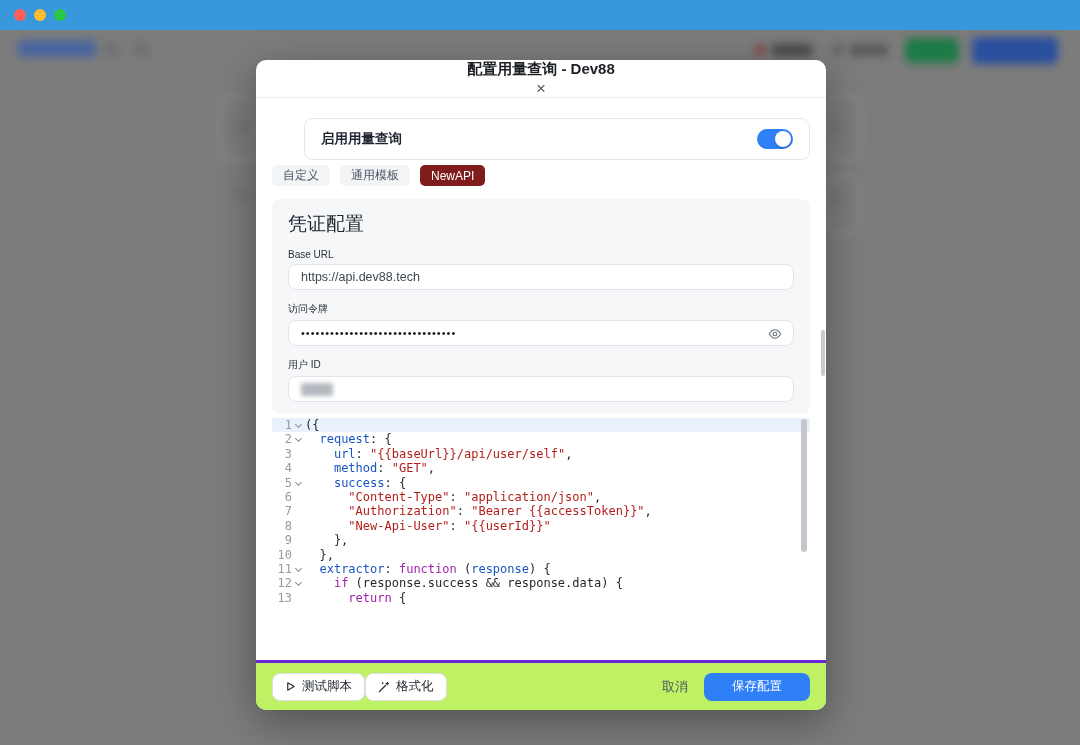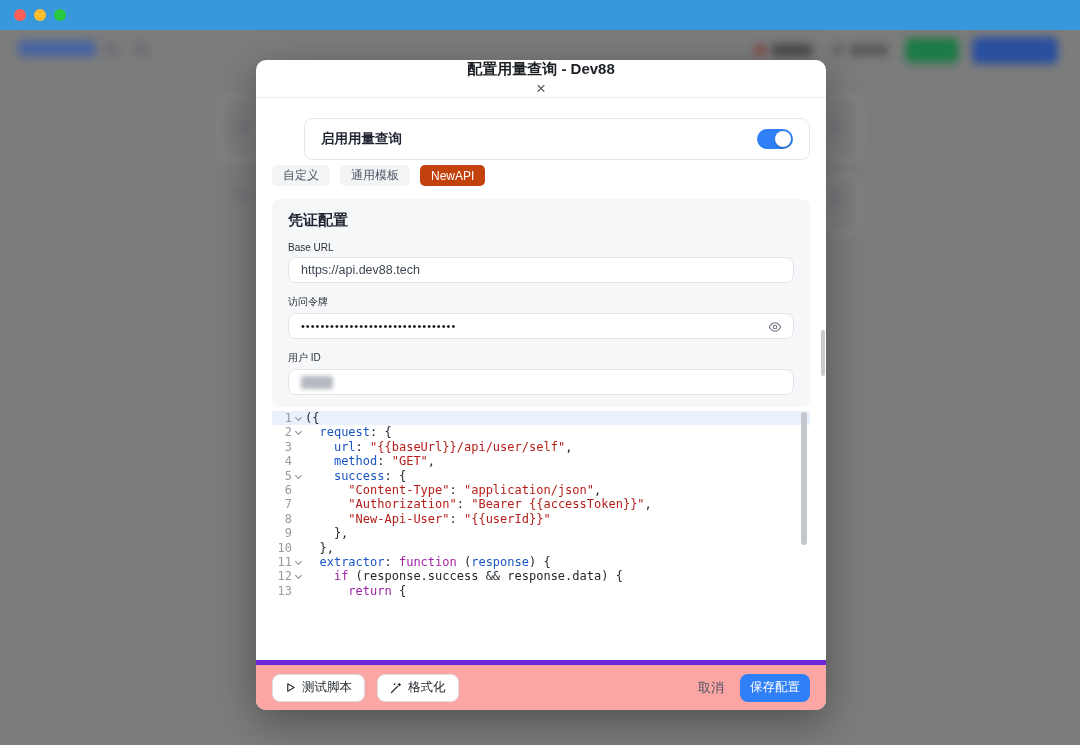--- a/index.html
+++ b/index.html
@@ -40,25 +40,25 @@
   .switch { width:36px; height:20px; border-radius:10px; background:#2f7ff7; position:relative; }
   .switch .knob { position:absolute; right:2px; top:2px; width:16px; height:16px;
     border-radius:50%; background:#fff; box-shadow:0 1px 2px rgba(0,0,0,.25); }
 
   .sec-label { font-size:13px; font-weight:600; color:#1f2430; }
   .preset-label { margin-top:16px; }
   .preset-row { display:flex; gap:10px; margin-top:5px; }
   .chip { height:21px; padding:0 11px; border:none; border-radius:5px; font-size:12px;
     background:#f3f4f6; color:#4b5563; display:flex; align-items:center; cursor:pointer;
     font-family:"Liberation Sans", sans-serif; }
-  .chip.active { background:#c2410c; color:#fff; }
+  .chip.active { background:#7f1d1d; color:#fff; }
 
   
   .cred-card { margin-top:13px; background:#f6f7f9; border-radius:8px; padding:12px 16px 12px; }
-  .cred-title { font-size:15px; font-weight:bold; color:#1f2430; }
+  .cred-title { font-size:19px; font-weight:normal; color:#1f2430; }
   .f-label { margin-top:12px; font-size:10px; color:#2a2f38; }
   .f-input { margin-top:4px; height:26px; background:#fff; border:1px solid #e3e5ea; border-radius:8px;
     display:flex; align-items:center; padding:0 12px; font-size:12.5px; color:#3f4754; position:relative; }
   .f-input .mask { font-size:11px; letter-spacing:1px; color:#14171c; }
   .eye { position:absolute; right:11px; top:6px; width:14px; height:14px; cursor:pointer; }
   .redacted { width:32px; height:13px; background:#a8adb5; border-radius:2px; filter:blur(2px); opacity:.85; }
 
   .script-label { margin-top:14px; }
 
   
@@ -74,29 +74,29 @@
   .tk-d { color:#24292e; } .tk-p { color:#1a56c3; } .tk-s { color:#b41e19; }
   .tk-k { color:#a023aa; }
   .ed-scroll { position:absolute; right:3px; top:1px; width:6px; height:133px;
     border-radius:3px; background:#c4c7cc; }
 
   
   .m-scrollthumb { position:absolute; right:1px; top:270px; width:4px; height:46px;
     border-radius:2px; background:#c7cacd; }
 
   
-  .m-foot { position:absolute; left:0; right:0; bottom:0; height:50px; background:#fca5a5;
-    border-top:5px solid #6d28d9; display:flex; align-items:center; padding:0 16px; gap:12px; }
+  .m-foot { position:absolute; left:0; right:0; bottom:0; height:50px; background:#bef264;
+    border-top:3px solid #6d28d9; display:flex; align-items:center; padding:0 16px; gap:0; }
   .btn-outline { height:28px; padding:0 12px; border:1px solid #dcdee3; border-radius:8px;
     background:#fff; display:flex; align-items:center; gap:6px; font-size:12.5px; color:#24292f;
     cursor:pointer; font-family:"Liberation Sans", sans-serif; }
   .foot-right { margin-left:auto; display:flex; align-items:center; gap:16px; }
   .btn-text { background:none; border:none; font-size:13px; color:#4b5563; cursor:pointer;
     font-family:"Liberation Sans", sans-serif; }
-  .btn-primary { height:28px; padding:0 10px; border:none; border-radius:8px; background:#2f7ff7;
+  .btn-primary { height:28px; padding:0 28px; border:none; border-radius:8px; background:#2f7ff7;
     color:#fff; font-size:12.5px; cursor:pointer; font-family:"Liberation Sans", sans-serif; }
 </style>
 </head>
 <body>
 
 <div class="titlebar">
   <span class="tl" style="background: rgb(255, 95, 87);"></span>
   <span class="tl" style="background: rgb(254, 188, 46);"></span>
   <span class="tl" style="background: rgb(40, 200, 64);"></span>
 </div>

